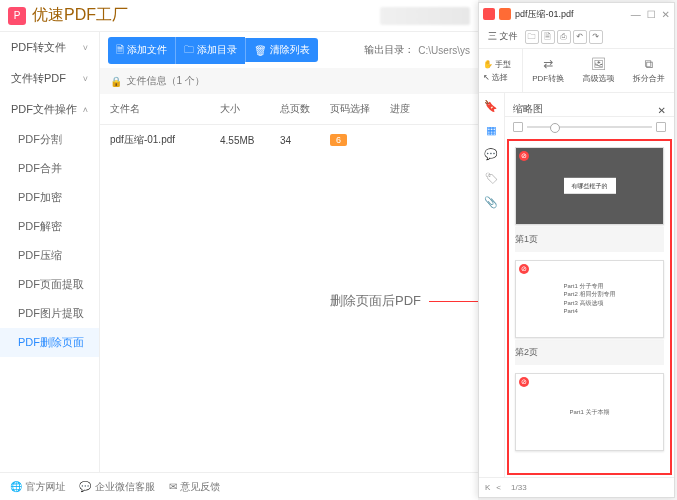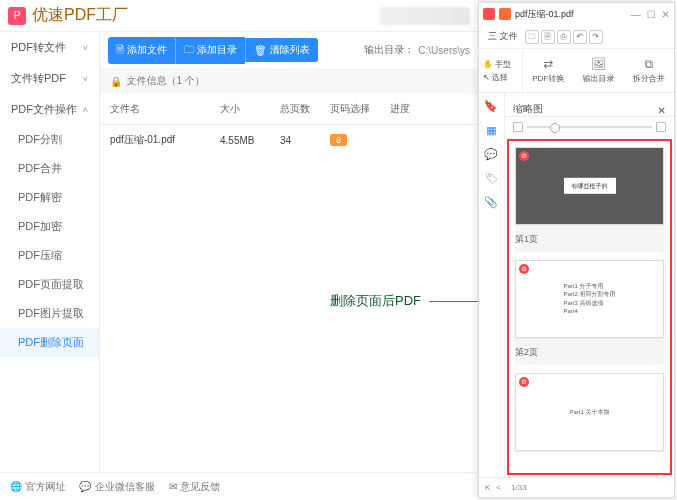--- a/index.html
+++ b/index.html
@@ -26,21 +26,21 @@
 .fileinfo{background:#f7f7f7;padding:6px 10px;font-size:10px;color:#777;display:flex;align-items:center;gap:4px}
 .table-head{display:flex;padding:8px 10px;font-size:10px;color:#666;border-bottom:1px solid #eee}
 .col-name{width:110px}
 .col-size{width:60px}
 .col-pages{width:50px}
 .col-sel{width:60px}
 .col-prog{width:40px}
 .table-row{display:flex;padding:8px 10px;font-size:10px;color:#444;align-items:center}
 .badge{background:#ff9933;color:#fff;padding:1px 6px;border-radius:2px;font-size:9px;display:inline-block}
 .prog-dot{width:14px;height:14px;background:#4cd964;border-radius:7px}
-.annot{position:absolute;left:330px;top:292px;color:#14532d;font-size:13px;display:flex;align-items:center;gap:8px}
+.annot{position:absolute;left:330px;top:292px;color:#737373;font-size:13px;display:flex;align-items:center;gap:8px}
 .annot-arrow{width:70px;height:1px;background:#ff3333;position:relative}
 .annot-arrow::after{content:"";position:absolute;right:-1px;top:-3px;border-left:6px solid #ff3333;border-top:3px solid transparent;border-bottom:3px solid transparent}
 .la-footer{height:28px;border-top:1px solid #eee;display:flex;align-items:center;padding:0 10px;gap:14px;font-size:10px;color:#777}
 .la-footer span{display:flex;align-items:center;gap:3px;cursor:pointer}
 .right-app{position:absolute;right:2px;top:2px;width:197px;height:496px;background:#fff;border:1px solid #ddd;box-shadow:-2px 0 6px rgba(0,0,0,.1);display:flex;flex-direction:column}
 .ra-title{height:22px;display:flex;align-items:center;padding:0 4px;gap:4px;font-size:9px}
 .ra-ico{width:12px;height:12px;background:#ff4d4d;border-radius:2px}
 .ra-ico2{width:12px;height:12px;background:#ff6b35;border-radius:2px}
 .win-btns{margin-left:auto;display:flex;gap:6px;color:#999;font-size:10px}
 .ra-menu{height:24px;display:flex;align-items:center;padding:0 4px;gap:2px;border-bottom:1px solid #eee}
@@ -90,22 +90,22 @@
       <div class="side-group">
           <span>文件转PDF</span>
           <span class="chev">˅</span>
         </div>
       <div class="side-group">
           <span>PDF文件操作</span>
           <span class="chev">˄</span>
         </div>
       <div class="side-item">PDF分割</div>
       <div class="side-item">PDF合并</div>
+      <div class="side-item">PDF加密</div>
       <div class="side-item">PDF解密</div>
-      <div class="side-item">PDF加密</div>
       <div class="side-item">PDF压缩</div>
       <div class="side-item">PDF页面提取</div>
       <div class="side-item">PDF图片提取</div>
       <div class="side-item active">PDF删除页面</div>
     </div>
     <div class="la-main">
       <div class="toolbar">
         <div class="tb-btn">
             <span>🗎</span>
             <span>添加文件</span>
@@ -182,21 +182,21 @@
           <span>↖</span>
           <span>选择</span>
         </div>
     </div>
     <div class="ra-tool-item">
         <span class="ra-tool-ico">⇄</span>
         <span>PDF转换</span>
       </div>
     <div class="ra-tool-item">
         <span class="ra-tool-ico">🖼</span>
-        <span>输出目录</span>
+        <span>高级选项</span>
       </div>
     <div class="ra-tool-item">
         <span class="ra-tool-ico">⧉</span>
         <span>拆分合并</span>
       </div>
   </div>
   <div class="ra-content">
     <div class="ra-strip">
       <div class="strip-ico">🔖</div>
       <div class="strip-ico active">▦</div>

